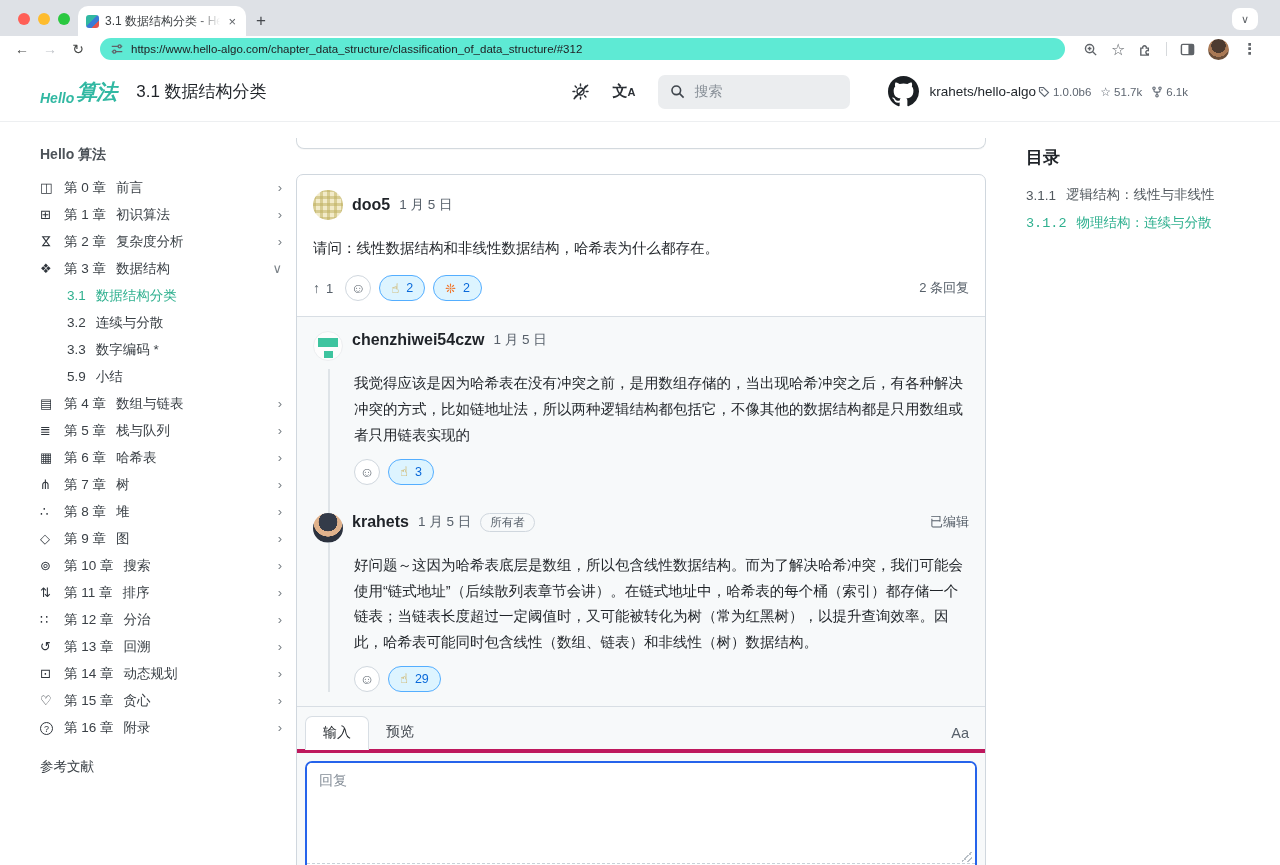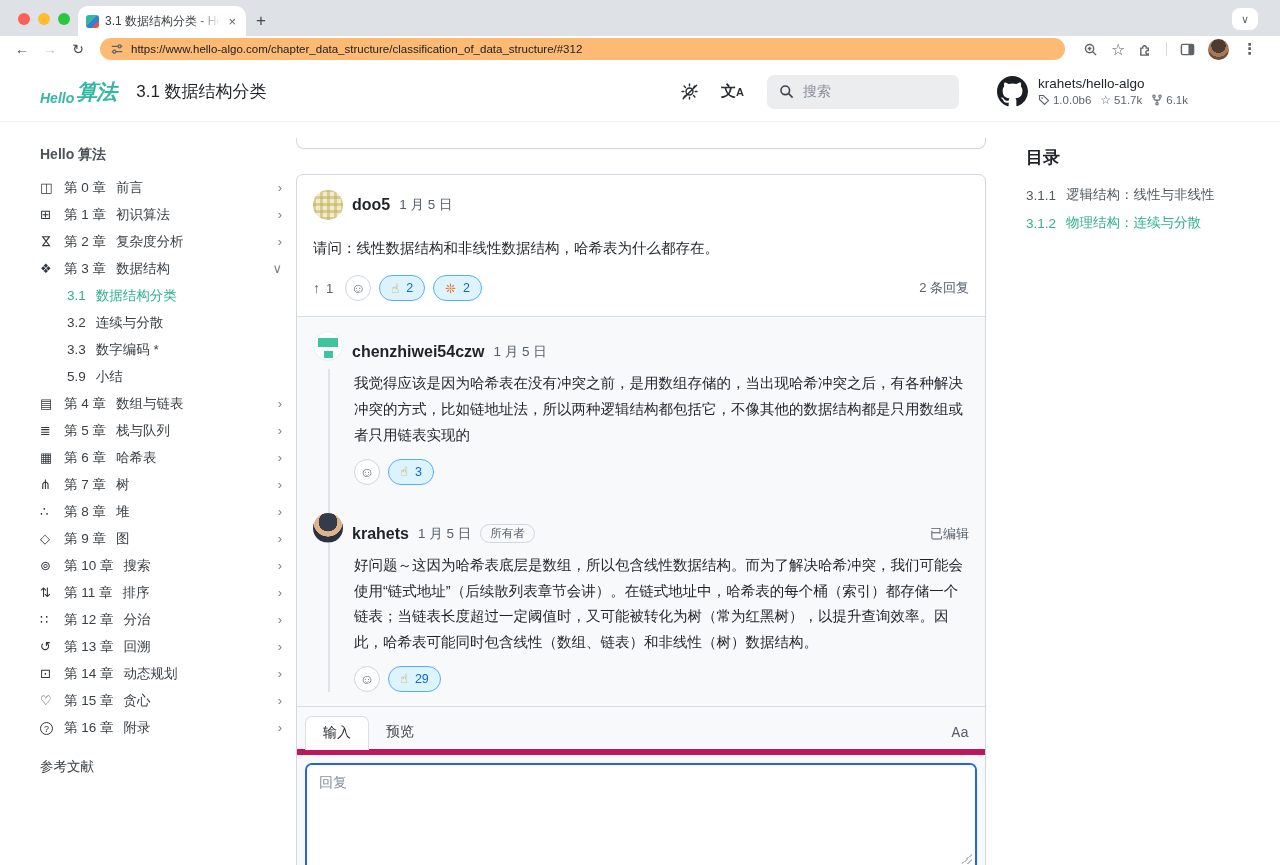--- a/index.html
+++ b/index.html
@@ -17,21 +17,21 @@
     background:linear-gradient(135deg,#31b8a2 0 45%,#3a7bd5 45% 70%,#e2554d 70%); }
   .tab-title { font-size:12px; color:#3c4043; white-space:nowrap; overflow:hidden; flex:1;
     -webkit-mask-image:linear-gradient(90deg,#000 80%,transparent); mask-image:linear-gradient(90deg,#000 80%,transparent); }
   .tab-close { font-size:13px; color:#5f6368; cursor:default; padding:0 2px; }
   .new-tab { font-size:17px; color:#45484d; margin:0 0 5px 10px; }
   .strip-chevron { position:absolute; right:22px; top:8px; width:26px; height:22px; background:#fff;
     border-radius:8px; display:flex; align-items:center; justify-content:center; color:#5f6368; font-size:11px; }
   .toolbar { height:26px; background:#fff; display:flex; align-items:center; padding:0 10px; gap:4px; }
   .nav-btn { width:24px; text-align:center; font-size:14px; color:#454746; }
   .nav-btn.disabled { color:#c0c4c9; }
-  .omnibox { flex:1; max-width:965px; height:22px; background:#fdba74; border-radius:11px;
+  .omnibox { flex:1; max-width:965px; height:22px; background:#5eead4; border-radius:11px;
     display:flex; align-items:center; padding:0 10px; gap:7px; margin-left:6px; }
   .omnibox .url { font-size:11.5px; color:#202124; white-space:nowrap; overflow:hidden; }
   .tb-right { display:flex; align-items:center; gap:13px; margin-left:14px; color:#5f6368; }
   .tb-ico { font-size:14px; color:#5f6368; display:flex; align-items:center; }
   .tb-divider { width:1px; height:14px; background:#d6d9dc; }
   .tb-avatar { width:21px; height:21px; border-radius:50%;
     background:radial-gradient(circle at 50% 32%,#4d3b30 0 40%,#a97955 41% 62%,#6b4f3a 63%); }
 
   
   .site-header { height:60px; display:flex; align-items:center; border-bottom:1px solid #edeff1; background:#fff; }
@@ -40,21 +40,21 @@
   .logo .l2 { font-size:14px; font-weight:bold; font-style:italic; }
   .page-title { margin-left:20px; font-size:17px; color:#1f2328; }
   .hdr-spacer { flex:1; }
   .hdr-ico { color:#2b3036; margin:0 11px; display:flex; align-items:center; }
   .translate { font-size:15px; font-weight:bold; color:#2b3036; }
   .translate sup { font-size:11px; }
   .searchbox { width:192px; height:34px; background:#ebedef; border-radius:7px; display:flex;
     align-items:center; gap:9px; padding:0 12px; margin-left:12px; }
   .searchbox .ph { font-size:14px; color:#8a9199; }
   .repo { display:flex; align-items:center; gap:10px; margin-left:38px; margin-right:92px; }
-  .repo-txt { display:flex; flex-direction:column; gap:2px; }
+  .repo-txt { display:flex; flex-direction:row; gap:2px; }
   .repo-name { font-size:13.5px; color:#23282d; }
   .repo-stats { display:flex; gap:9px; font-size:11.5px; color:#5d6570; align-items:center; }
   .repo-stats .stat { display:flex; align-items:center; gap:3px; }
 
   
   .page-body { display:flex; padding:16px 0 0 40px; height:743px; }
   .sidebar { width:248px; flex:none; }
   .side-title { font-size:14px; font-weight:bold; color:#4c5258; margin:8px 0 10px 0; }
   .si-row { height:27px; display:flex; align-items:center; font-size:13.5px; color:#3a4046; }
   .si-icon { width:24px; font-size:13px; color:#30363d; flex:none; }
@@ -94,44 +94,44 @@
   .react-add { width:26px; height:26px; border-radius:50%; border:1px solid #d0d7de; background:#fff;
     color:#57606a; font-size:14px; display:flex; align-items:center; justify-content:center; }
   .pill { height:26px; border-radius:14px; border:1px solid #54aeff; background:#ddf4ff;
     display:flex; align-items:center; gap:7px; padding:0 11px; font-size:12.5px; color:#0969da; }
   .pill .emo { font-size:13px; }
   .replies-count { margin-left:auto; font-size:13px; color:#57606a; }
 
   .replies { border-top:1px solid #d8dee4; background:#f7f9fa; position:relative; }
   .thread-line { position:absolute; left:31px; top:52px; bottom:14px; width:2px; background:#dfe4e8; }
   .reply { position:relative; padding:14px 16px 6px 16px; }
-  .r-head { display:flex; align-items:flex-end; gap:9px; }
+  .r-head { display:flex; align-items:flex-start; gap:9px; }
   .r-content { padding:10px 0 0 41px; font-size:14.5px; line-height:1.78; color:#1f2328; }
   .r-actions { display:flex; align-items:center; gap:8px; padding:10px 0 8px 41px; }
 
   .editor { border-top:1px solid #d8dee4; background:#f7f9fa; border-radius:0 0 7px 7px; }
-  .tabbar { display:flex; align-items:flex-end; border-bottom:6px solid #be185d; padding:8px 16px 0 8px; position:relative;font-family:Liberation Mono, monospace; }
+  .tabbar { display:flex; align-items:flex-end; border-bottom:4px solid #be185d; padding:8px 16px 0 8px; position:relative; }
   .tab-write { height:34px; background:#fff; border:1px solid #d8dee4; border-bottom:1px solid #fff;
     margin-bottom:-1px; border-radius:7px 7px 0 0; padding:0 17px; display:flex; align-items:center;
     font-size:14px; color:#1f2328; }
   .tab-preview { height:34px; display:flex; align-items:center; padding:0 17px; font-size:14px; color:#3f454c; }
   .fmt-btn { margin-left:auto; font-size:14.5px; color:#57606a; padding-bottom:8px; }
   .editor-box { margin:8px; border:2px solid #2563eb; border-radius:7px; background:#fff; overflow:hidden; }
   .editor-box textarea { display:block; width:100%; height:100px; border:none; outline:none; resize:none;
     padding:9px 12px; font-size:14px; font-family:Liberation Mono, monospace; color:#1f2328; }
   .editor-box textarea::placeholder { color:#848d97; }
   .resize-row { position:relative; border-top:1px dashed #c9d1d9; }
   .resize-grip { position:absolute; right:3px; top:-12px; width:10px; height:10px;
     background:linear-gradient(135deg, transparent 0 45%, #b8bfc6 45% 55%, transparent 55% 72%, #b8bfc6 72% 82%, transparent 82%); }
   .md-row { height:30px; display:flex; align-items:center; justify-content:flex-end; padding:0 9px; }
 
   .toc { margin-left:40px; width:250px; }
   .toc-title { font-size:17px; font-weight:bold; color:#1f2328; margin:8px 0 12px 0; }
   .toc-item { font-size:13.5px; color:#51585e; height:28px; display:flex; align-items:center; gap:10px; white-space:nowrap; }
-  .toc-item.active { color:#2fb08f; }
+  .toc-item.active { color:#2fb08f;font-family:Liberation Mono, monospace; }
 
   svg { display:block; }
 </style>
 </head>
 <body>
 
 <div class="tab-strip">
   <div class="traffic">
     <span class="tl tl-red"></span>
     <span class="tl tl-yellow"></span>

